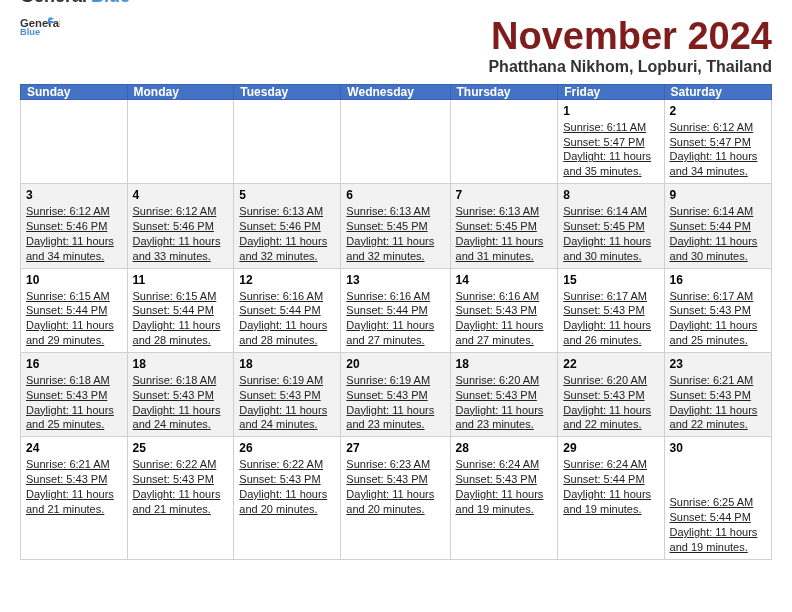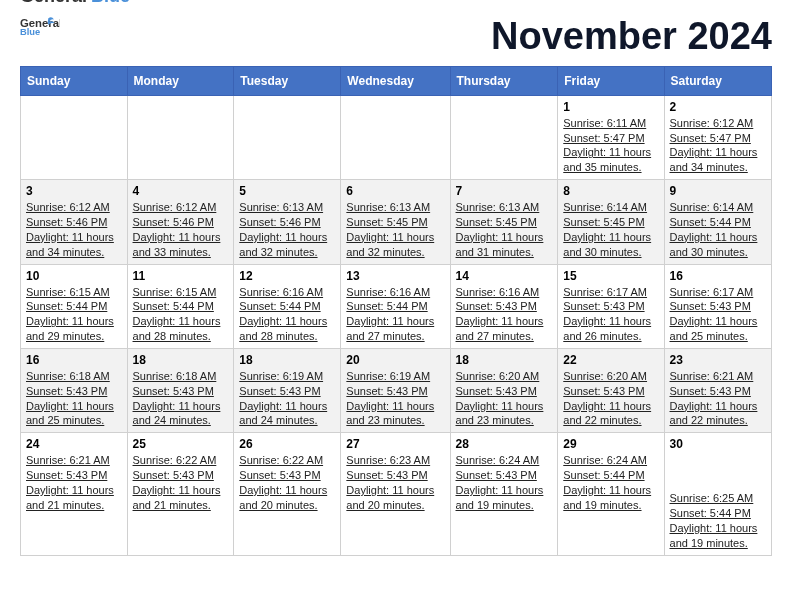--- a/index.html
+++ b/index.html
@@ -27,38 +27,38 @@
     .logo-bird {
       width: 40px;
       height: 20px;
     }
     .title-block {
       text-align: right;
     }
     .month-title {
       font-size: 38px;
       font-weight: bold;
-      color: #0f172a;
+      color: #7f1d1d;
       line-height: 1.1;
     }
     .location {
       font-size: 16px;
       color: #333;
       font-weight: bold;
     }
     .calendar {
       width: 100%;
       border-collapse: collapse;
       font-size: 10.5px;
     }
     .calendar th {
       background-color: #4472c4;
       color: #fff;
       text-align: left;
-      padding: 7px 6px;
+      padding: 0 6px;
       font-size: 12px;
       font-weight: bold;
       border: 1px solid #3a62b4;
     }
     .calendar td {
       vertical-align: top;
       padding: 4px 5px;
       border: 1px solid #d0d0d0;
       width: 113px;
       height: 80px;
@@ -98,20 +98,21 @@
       <div style="display:flex; align-items:center; gap:2px; margin-top:-50px; margin-left:0px;">
         <span style="font-size:18px; font-weight:bold; color:#333;">General</span>
         <span style="font-size:18px; font-weight:bold; color:#4a90d9; margin-left:2px;">Blue</span>
         <svg width="22" height="18" viewBox="0 0 30 20" style="margin-left:2px; margin-top:-4px;">
           <path d="M16 2 Q22 0 26 5 Q20 5 19 9 Q24 7 27 11 Q20 11 18 15 Q15 9 16 2Z" fill="#4a90d9"></path>
         </svg>
       </div>
     </div>
     <div class="title-block">
       <div class="month-title">November 2024</div>
+      <div class="location">Phatthana Nikhom, Lopburi, Thailand</div>
     </div>
   </div>
 
   <table class="calendar">
     <thead>
       <tr>
         <th>Sunday</th>
         <th>Monday</th>
         <th>Tuesday</th>
         <th>Wednesday</th>

